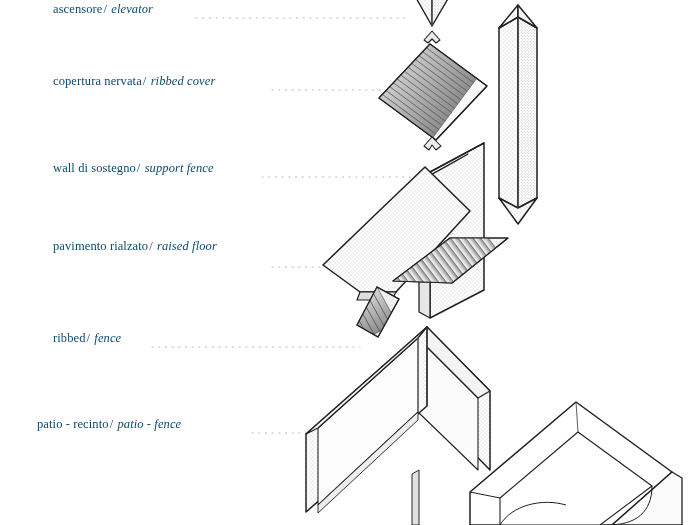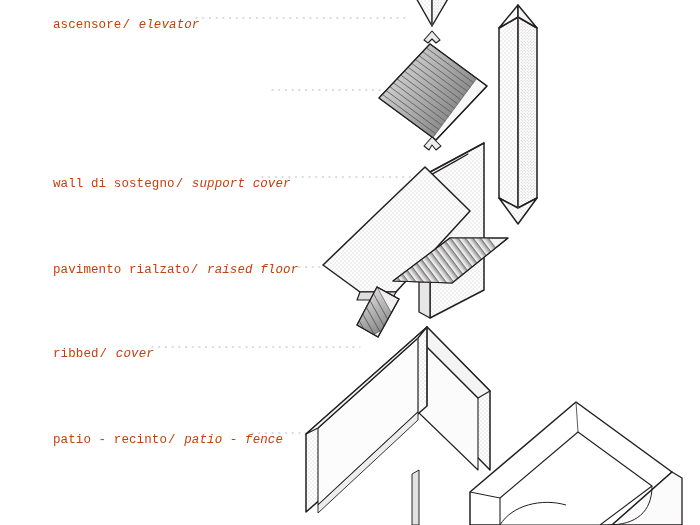--- a/index.html
+++ b/index.html
@@ -18,27 +18,26 @@
   }
   #drawing {
     position: absolute;
     left: 0;
     top: 0;
     width: 700px;
     height: 525px;
   }
   .legend-label {
     position: absolute;
-    font-family: Liberation Mono, monospace;
+    font-family: Liberation Serif, serif;
     font-size: 12.5px;
-    color: #c2410c;
+    color: #0c4a6e;
     white-space: nowrap;
     letter-spacing: 0.1px;
     line-height: 1;
-    margin-top: 16px;
   }
   .legend-label .it {
     font-style: normal;
   }
   .legend-label .sep {
     font-style: normal;
     padding: 0 1px;
   }
   .legend-label .en {
     font-style: italic;
@@ -252,30 +251,33 @@
 
       <path d="M 500,525 C 512,505 542,498 566,505" fill="none" stroke="#231f20" stroke-width="1.0"></path>
     </g>
 
   </svg>
 
   <div class="legend-label" style="left:53px; top:3px;">
     <span class="it">ascensore</span><span class="sep">/</span> <span class="en">elevator</span>
   </div>
 
+  <div class="legend-label" style="left:53px; top:75px;">
+    <span class="it">copertura nervata</span><span class="sep">/</span> <span class="en">ribbed cover</span>
+  </div>
 
   <div class="legend-label" style="left:53px; top:162px;">
-    <span class="it">wall di sostegno</span><span class="sep">/</span> <span class="en">support cover</span>
-  </div>
-
-  <div class="legend-label" style="left:53px; top:248px;">
+    <span class="it">wall di sostegno</span><span class="sep">/</span> <span class="en">support fence</span>
+  </div>
+
+  <div class="legend-label" style="left:53px; top:240px;">
     <span class="it">pavimento rialzato</span><span class="sep">/</span> <span class="en">raised floor</span>
   </div>
 
   <div class="legend-label" style="left:53px; top:332px;">
-    <span class="it">ribbed</span><span class="sep">/</span> <span class="en">cover</span>
-  </div>
-
-  <div class="legend-label" style="left:53px; top:418px;">
+    <span class="it">ribbed</span><span class="sep">/</span> <span class="en">fence</span>
+  </div>
+
+  <div class="legend-label" style="left:37px; top:418px;">
     <span class="it">patio - recinto</span><span class="sep">/</span> <span class="en">patio - fence</span>
   </div>
 
 </div>
 
 </body></html>

